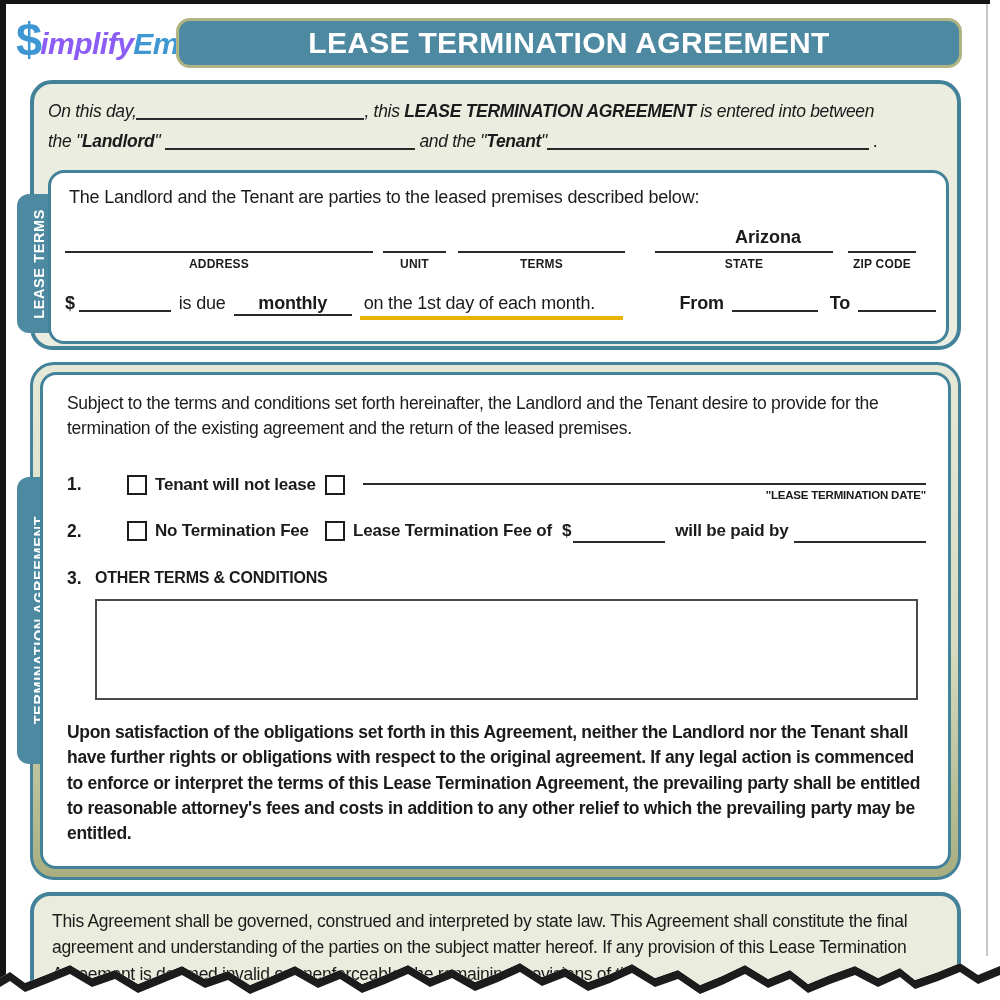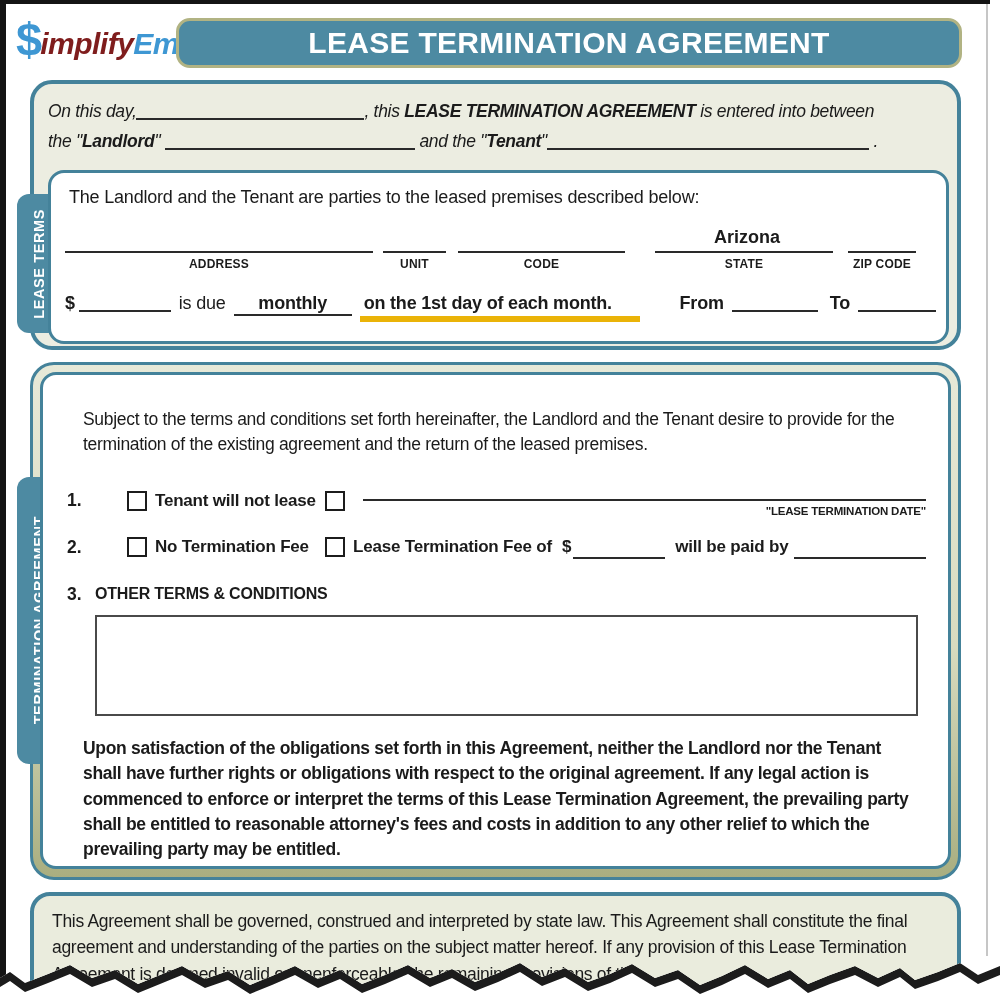--- a/index.html
+++ b/index.html
@@ -8,21 +8,21 @@
   .tearclip{clip-path:polygon(0px 0px,1000px 0px,1000px 966px,978px 975px,960px 963px,938px 972px,915px 980px,900px 968px,878px 978px,855px 966px,830px 975px,808px 984px,790px 970px,768px 979px,745px 965px,722px 976px,700px 985px,678px 970px,655px 978px,632px 964px,610px 974px,588px 982px,565px 968px,542px 977px,520px 963px,498px 973px,475px 982px,452px 969px,430px 978px,408px 965px,385px 975px,362px 984px,340px 970px,318px 979px,295px 966px,272px 976px,250px 985px,228px 971px,205px 979px,182px 966px,160px 975px,138px 984px,115px 970px,92px 978px,70px 965px,48px 974px,25px 983px,10px 972px,0px 978px);}
   .doc-shadow{position:absolute;inset:0;background:#1c1c1c;transform:translateY(9px);z-index:0;}
   .doc{position:absolute;inset:0;background:#ffffff;z-index:1;}
   .frame-left{position:absolute;left:0;top:0;width:6px;height:1000px;background:#141414;}
   .frame-top{position:absolute;left:0;top:0;width:990px;height:4px;background:#141414;}
   .edge-line{position:absolute;left:986px;top:4px;width:2px;height:952px;background:#c6c6c6;}
 
   
   .logo{position:absolute;left:16px;top:12px;display:flex;align-items:flex-end;line-height:1;}
   .logo .dol{font-size:47px;font-weight:800;color:#3e97d3;margin-right:-2px;transform:translateY(4px);}
-  .logo .grn{font-size:30px;font-weight:bold;font-style:italic;color:#7f1d1d;letter-spacing:-0.5px;}
+  .logo .grn{font-size:30px;font-weight:bold;font-style:italic;color:#8b5cf6;letter-spacing:-0.5px;}
   .logo .blu{font-size:30px;font-weight:bold;font-style:italic;color:#3e97d3;letter-spacing:-0.5px;}
   .titlebar{position:absolute;left:176px;top:18px;width:786px;height:50px;box-sizing:border-box;
             background:#4d8aa2;border:3px solid #b1b383;border-radius:14px;
             display:flex;align-items:center;justify-content:center;
             color:#fff;font-weight:bold;font-size:30px;letter-spacing:0.3px;}
 
   
   .panelA{position:absolute;left:30px;top:80px;width:931px;height:270px;box-sizing:border-box;
           background:#ecede1;border:4px solid #44829a;border-radius:22px;z-index:1;}
   .introText{position:absolute;left:48px;top:96px;width:900px;font-size:17.5px;letter-spacing:-0.3px;
@@ -38,29 +38,29 @@
   .tab-term{left:17px;top:477px;width:43px;height:287px;}
 
   .wa-head{position:absolute;left:18px;top:14px;font-size:18px;letter-spacing:-0.2px;}
   .fline{position:absolute;top:78px;border-bottom:2px solid #2a2a2a;height:0;}
   .flabel{position:absolute;top:84px;text-align:center;font-size:12px;font-weight:bold;letter-spacing:0.2px;}
   .fvalue{position:absolute;top:54px;text-align:center;font-size:18px;font-weight:bold;}
   .rentrow{position:absolute;left:14px;right:10px;top:116px;display:flex;align-items:baseline;
            font-size:18px;letter-spacing:-0.2px;}
   .bold{font-weight:bold;}
   .blankc{display:inline-block;border-bottom:2px solid #2a2a2a;text-align:center;font-weight:bold;}
-  .underlined{border-bottom:6px solid #eab308;padding:0 28px 2px 4px;font-weight:bold;}
+  .underlined{border-bottom:4px solid #eab308;padding:0 28px 2px 4px;}
 
   .panelB{position:absolute;left:30px;top:362px;width:931px;height:518px;box-sizing:border-box;
           border:3px solid #44829a;border-radius:24px;z-index:1;
           background:linear-gradient(180deg,#e7e9d8 0%,#d8dbbf 55%,#a9ae80 100%);}
   .whiteB{position:absolute;left:40px;top:372px;width:911px;height:497px;box-sizing:border-box;
           background:#fff;border:3px solid #44829a;border-radius:16px;z-index:3;
           padding:16px 22px 0 24px;}
-  .bodytext{font-size:17.5px;letter-spacing:-0.3px;line-height:1.45;margin:16px;}
+  .bodytext{font-size:17.5px;letter-spacing:-0.3px;line-height:1.45;margin:0;}
   .itemrow{display:flex;align-items:center;margin-top:27px;}
   .num{font-size:17.5px;font-weight:bold;width:28px;flex:none;}
   .cb{width:16px;height:16px;border:2px solid #1c1c1c;background:#fff;flex:none;margin-right:8px;}
   .ilabel{font-size:17px;font-weight:bold;letter-spacing:-0.2px;white-space:nowrap;}
   .optcol{width:198px;display:flex;align-items:center;flex:none;padding-left:32px;}
   .blankcol{flex:1;display:flex;flex-direction:column;margin-left:10px;}
   .blankcol .line{border-bottom:2px solid #2a2a2a;height:14px;}
   .caption{font-size:11.5px;font-weight:bold;text-align:right;margin-top:4px;letter-spacing:-0.2px;}
   .otherbox{margin:10px 8px 0 28px;height:97px;border:2px solid #4a4a4a;background:#fff;}
   .closing{margin-top:20px;font-weight:bold;}
@@ -107,23 +107,23 @@
     <div class="whiteA">
       <div class="wa-head">The Landlord and the Tenant are parties to the leased premises described below:</div>
 
       <div class="fline" style="left:14px;width:308px"></div>
       <div class="flabel" style="left:14px;width:308px">ADDRESS</div>
 
       <div class="fline" style="left:332px;width:63px"></div>
       <div class="flabel" style="left:332px;width:63px">UNIT</div>
 
       <div class="fline" style="left:407px;width:167px"></div>
-      <div class="flabel" style="left:407px;width:167px">CODE</div>
+      <div class="flabel" style="left:407px;width:167px">TERMS</div>
 
-      <div class="fvalue" style="left:607px;width:178px">Arizona</div>
+      <div class="fvalue" style="left:628px;width:178px">Arizona</div>
       <div class="fline" style="left:604px;width:178px"></div>
       <div class="flabel" style="left:604px;width:178px">STATE</div>
 
       <div class="fline" style="left:797px;width:68px"></div>
       <div class="flabel" style="left:797px;width:68px">ZIP CODE</div>
 
       <div class="rentrow">
         <span class="bold">$</span>
         <span class="blank" style="width:92px;margin:0 8px 0 4px"></span>
         <span>is due</span>

